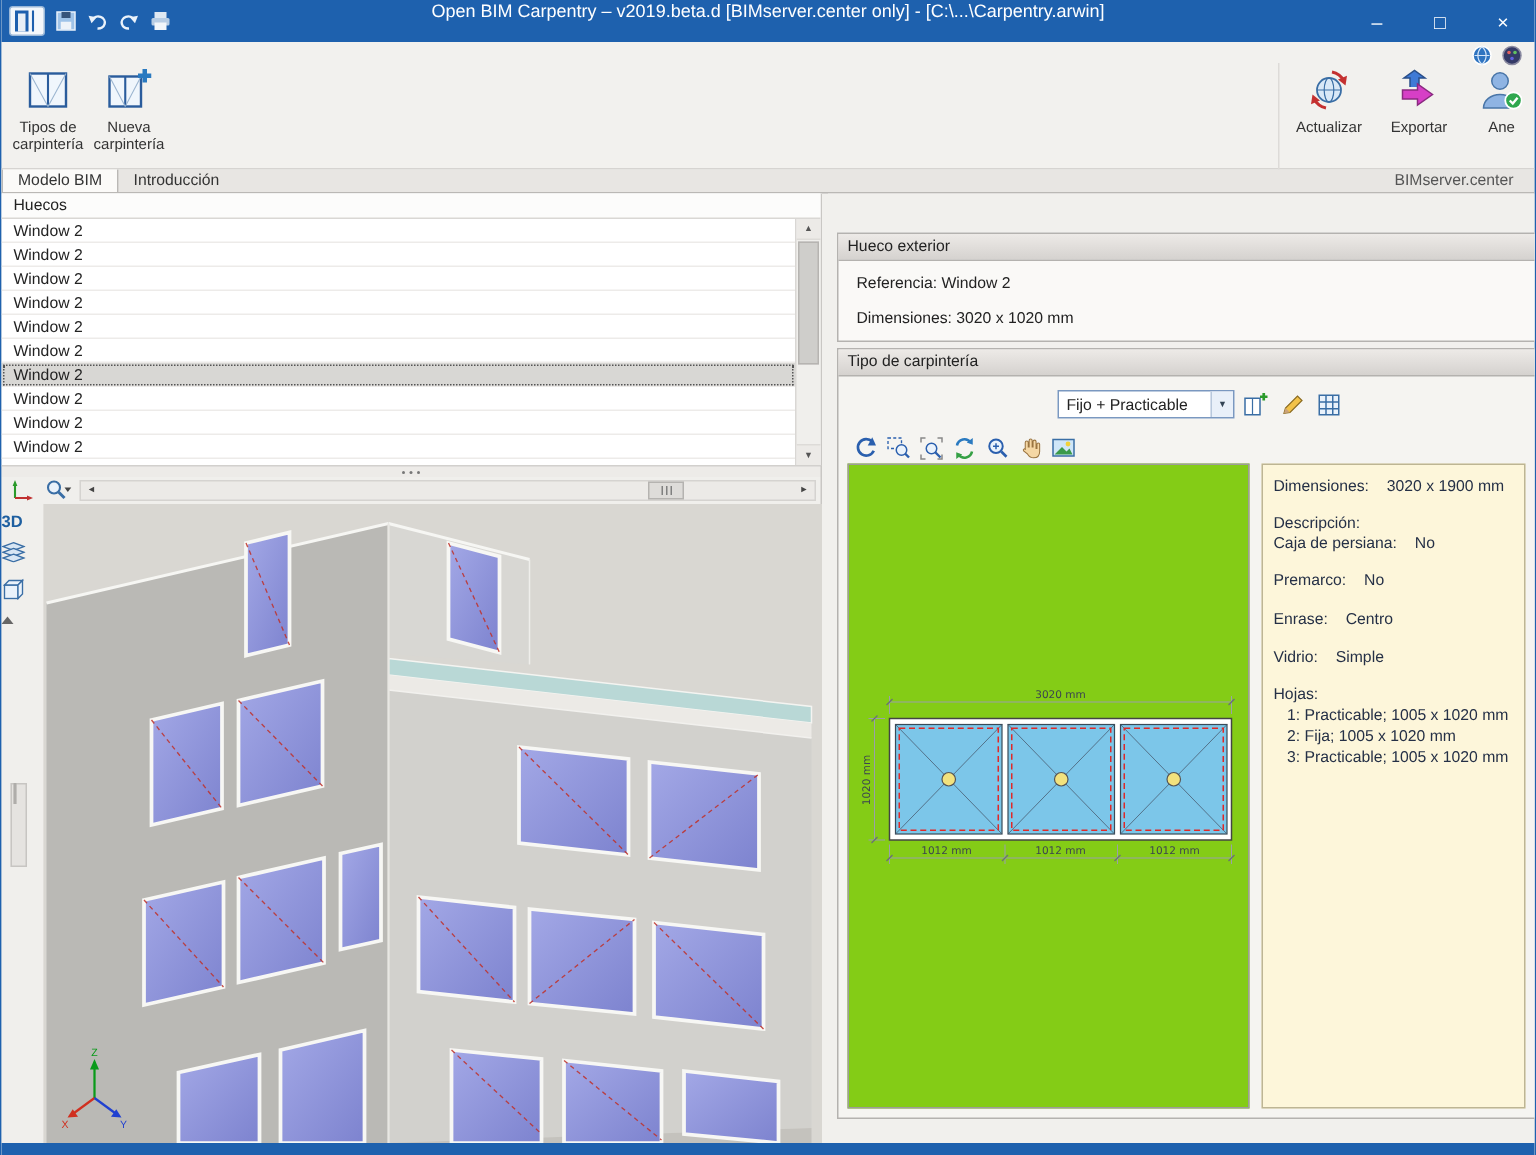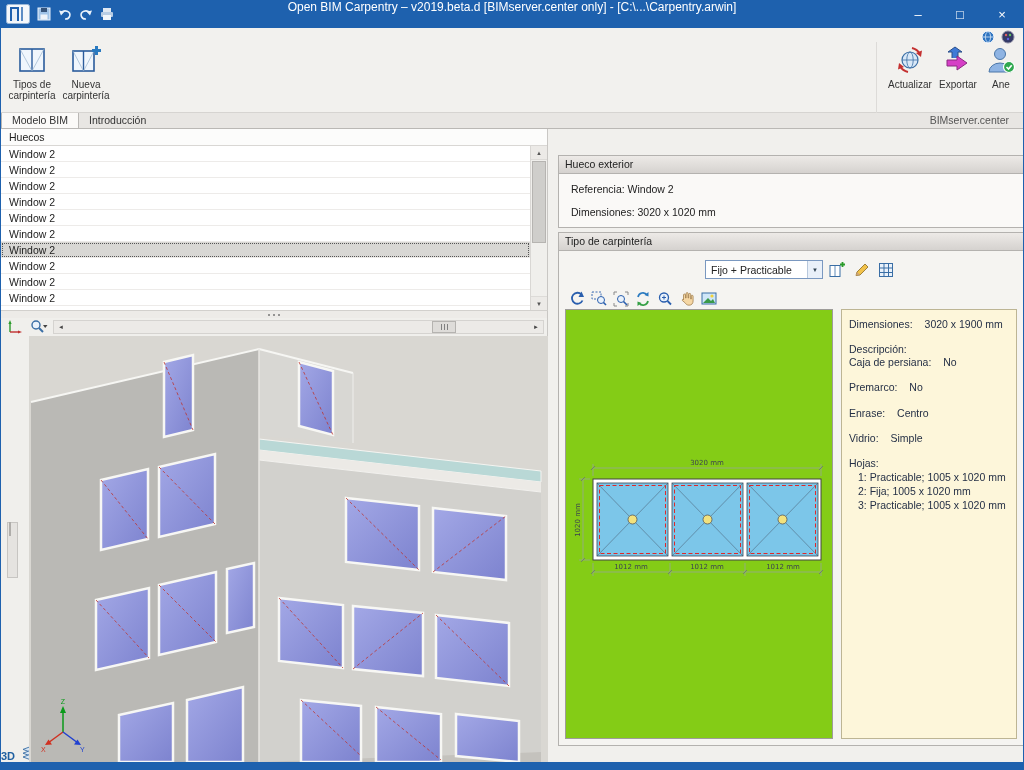--- a/index.html
+++ b/index.html
@@ -12,21 +12,21 @@
   .qat{display:flex;align-items:center;gap:7px;padding-left:5px;z-index:2}
   .qat .qbtn{display:flex;align-items:center;justify-content:center}
   .title{position:absolute;left:50%;transform:translateX(-50%);font-size:12px;white-space:nowrap;color:#fff}
   .wincontrols{margin-left:auto;display:flex;height:100%;z-index:2}
   .winbtn{width:42px;height:100%;display:flex;align-items:center;justify-content:center;font-size:13px;color:#fff}
 
   
   .ribbon{position:absolute;top:28px;left:0;right:0;height:85px;background:#f2f1ee;border-bottom:1px solid #d6d4d1}
   .ribbon-left{position:absolute;left:4px;top:14px;display:flex}
   .big-btn{width:54px;height:70px;display:flex;flex-direction:column;align-items:center;padding-top:3px;gap:3px;font-size:10px;line-height:1.08;text-align:center;color:#333;border:1px solid transparent}
-  .ribbon-right{position:absolute;right:4px;top:14px;display:flex;gap:4px;padding-left:10px;height:72px}
+  .ribbon-right{position:absolute;right:4px;top:14px;display:flex;gap:16px;padding-left:10px;height:72px}
   .corner-icons{position:absolute;right:8px;top:2px;display:flex;gap:6px}
   .corner-icons .cbtn{display:flex;align-items:center}
 
   
   .tabstrip{position:absolute;top:113px;left:0;right:0;height:16px;background:#e8e6e3;border-bottom:1px solid #bab8b5;display:flex;align-items:center;font-size:10.5px}
   .tab{padding:0 10px;line-height:15px;color:#333}
   .tab.active{background:#fbfaf8;border-right:1px solid #bab8b5;border-left:1px solid #bab8b5}
   .tabstrip .right-label{margin-left:auto;padding-right:14px;line-height:15px;color:#555}
 
   
@@ -47,21 +47,21 @@
 
   
   .viewport{position:absolute;top:318px;left:0;width:547px;height:444px;background:#f0efec;border-right:1px solid #c9c7c4}
   .vp-top{position:absolute;top:0;left:0;right:1px;height:18px;display:flex;align-items:center;padding-left:4px;gap:4px}
   .vp-icon{display:flex;align-items:center;justify-content:center;width:20px;height:16px}
   .hscroll{flex:1;height:14px;background:#eceae7;border:1px solid #d5d3d0;display:flex;align-items:center;margin-right:2px}
   .hs-btn{width:14px;height:12px;display:flex;align-items:center;justify-content:center;font-size:6px;color:#444}
   .hs-track{flex:1;position:relative;height:12px}
   .hs-thumb{position:absolute;left:79%;top:0;width:24px;height:12px;background:#dedcd9;border:1px solid #b5b3b0;display:flex;align-items:center;justify-content:center;gap:2px}
   .hs-thumb i{display:block;width:1px;height:6px;background:#808080}
-  .vp-left{position:absolute;top:18px;left:0;width:28px;bottom:0;display:flex;flex-direction:row;align-items:flex-end;padding-top:6px;gap:7px}
+  .vp-left{position:absolute;top:18px;left:0;width:28px;bottom:0;display:flex;flex-direction:column;align-items:flex-start;padding-top:6px;gap:7px}
   .vp-left .t3d{color:#1e5fa0;font-weight:bold;font-size:11px}
   .mini-vscroll{position:absolute;top:186px;left:6px;width:11px;height:56px;background:#e5e3e0;border:1px solid #c7c5c2}
   .mini-thumb{margin:13px 1px 0;height:20px;background:#cfcecb;border:1px solid #afadaa}
   .collapse-tri{width:0;height:0;border-left:4px solid transparent;border-right:4px solid transparent;border-bottom:5px solid #666}
   .vp-canvas{position:absolute;top:18px;left:28px;width:519px;height:426px;background:#d9d7d2}
   .vp-canvas svg{display:block}
 
   
   .rightpanel{position:absolute;top:129px;left:551px;width:473px;height:633px;background:#f1f0ed}
   .secbox{position:absolute;left:6px;width:536px;border:1px solid #b4b2af;background:#faf9f7}

